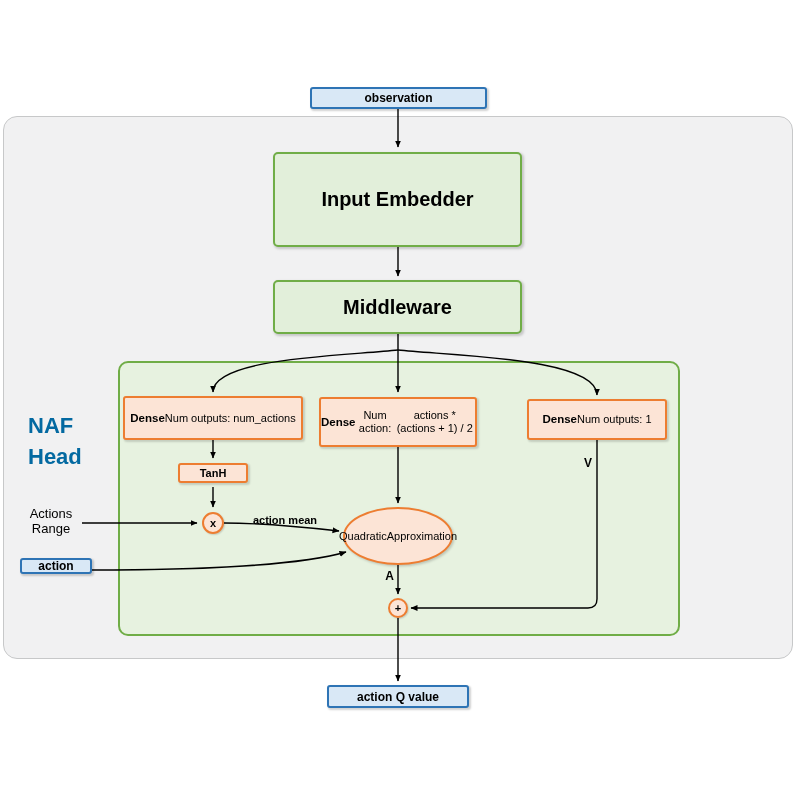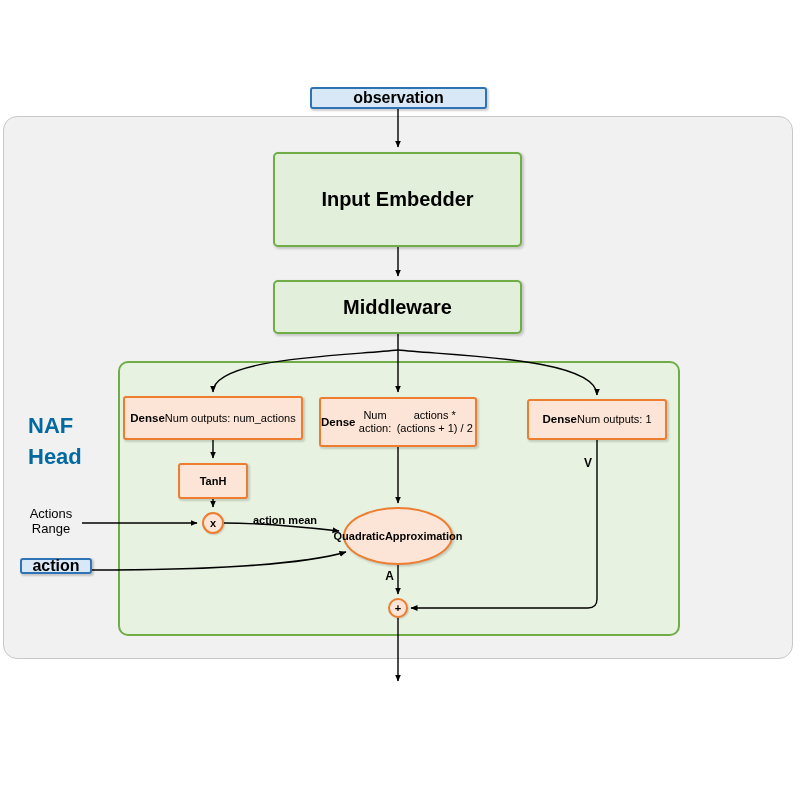--- a/index.html
+++ b/index.html
@@ -17,21 +17,21 @@
     background: #e7f2e0; border: 2px solid #70ad47; border-radius: 10px;
   }
 
   svg.edges { position: absolute; left: 0; top: 0; }
 
   .node { position: absolute; display: flex; align-items: center; justify-content: center; text-align: center; }
   .col { flex-direction: row; }
 
   .blue-box {
     background: #d9e8f6; border: 2px solid #2e74b5; border-radius: 3px;
-    font-size: 16px; font-weight: bold;
+    font-size: 12px; font-weight: bold;
     box-shadow: 1.5px 1.5px 2px rgba(0,0,0,0.18);
   }
   .green-box {
     background: #e2efda; border: 2px solid #70ad47; border-radius: 5px;
     font-size: 20px; font-weight: bold;
     box-shadow: 1.5px 1.5px 2.5px rgba(0,0,0,0.18);
     text-align: center;
   }
   .orange-box {
     background: #fce4d6; border: 2px solid #ed7d31; border-radius: 3px;
@@ -39,21 +39,21 @@
     box-shadow: 1.5px 1.5px 2px rgba(0,0,0,0.15);
   }
   .orange-box .t { font-weight: bold; font-size: 11.5px; }
   .orange-circle {
     background: #fce4d6; border: 2px solid #ed7d31; border-radius: 50%;
     font-size: 11px; font-weight: bold;
     box-shadow: 1px 1px 1.5px rgba(0,0,0,0.15);
   }
   .orange-ellipse {
     background: #fce4d6; border: 2px solid #ed7d31; border-radius: 50%;
-    font-size: 11px; font-weight: bold; line-height: 14px;
+    font-size: 11px; font-weight: normal; line-height: 14px;
     box-shadow: 1.5px 1.5px 2.5px rgba(0,0,0,0.18);
   }
 
   .label { position: absolute; }
   .naf-title { font-size: 22px; font-weight: bold; line-height: 31px; color: #0369a1; }
   .small-label { font-size: 13px; line-height: 15px; text-align: center; }
   .bold-label { font-size: 11px; font-weight: bold; text-align: center; }
   .letter-label { font-size: 12px; font-weight: bold; text-align: right; }
 </style>
 </head>
@@ -109,21 +109,21 @@
     <span class="t">Dense</span>
     <span>Num action:</span>
     <span>actions * (actions + 1) / 2</span>
   </div>
 
   <div class="node col orange-box" style="left:527px; top:399px; width:140px; height:41px;">
     <span class="t">Dense</span>
     <span>Num outputs: 1</span>
   </div>
 
-  <div class="node orange-box" style="left:178px; top:463px; width:70px; height:36px; font-weight:bold;">TanH</div>
+  <div class="node orange-box" style="left:178px; top:463px; width:70px; height:20px; font-weight:bold;">TanH</div>
 
   <div class="node orange-circle" style="left:202px; top:512px; width:22px; height:22px;">x</div>
 
   <div class="node col orange-ellipse" style="left:343px; top:507px; width:110px; height:58px;">
     <span>Quadratic</span>
     <span>Approximation</span>
   </div>
 
   <div class="node orange-circle" style="left:388px; top:598px; width:20px; height:20px;">+</div>
 
@@ -133,14 +133,15 @@
     <div>Actions</div>
     <div>Range</div>
   </div>
 
   <div class="label bold-label" style="left:238px; top:514px; width:94px;">action mean</div>
 
   <div class="label letter-label" style="left:576px; top:456px; width:16px;">V</div>
 
   <div class="label letter-label" style="left:370px; top:569px; width:24px;">A</div>
 
+  <div class="node blue-box" style="left:327px; top:685px; width:142px; height:23px;">action Q value</div>
 
 </div>
 
 </body></html>

